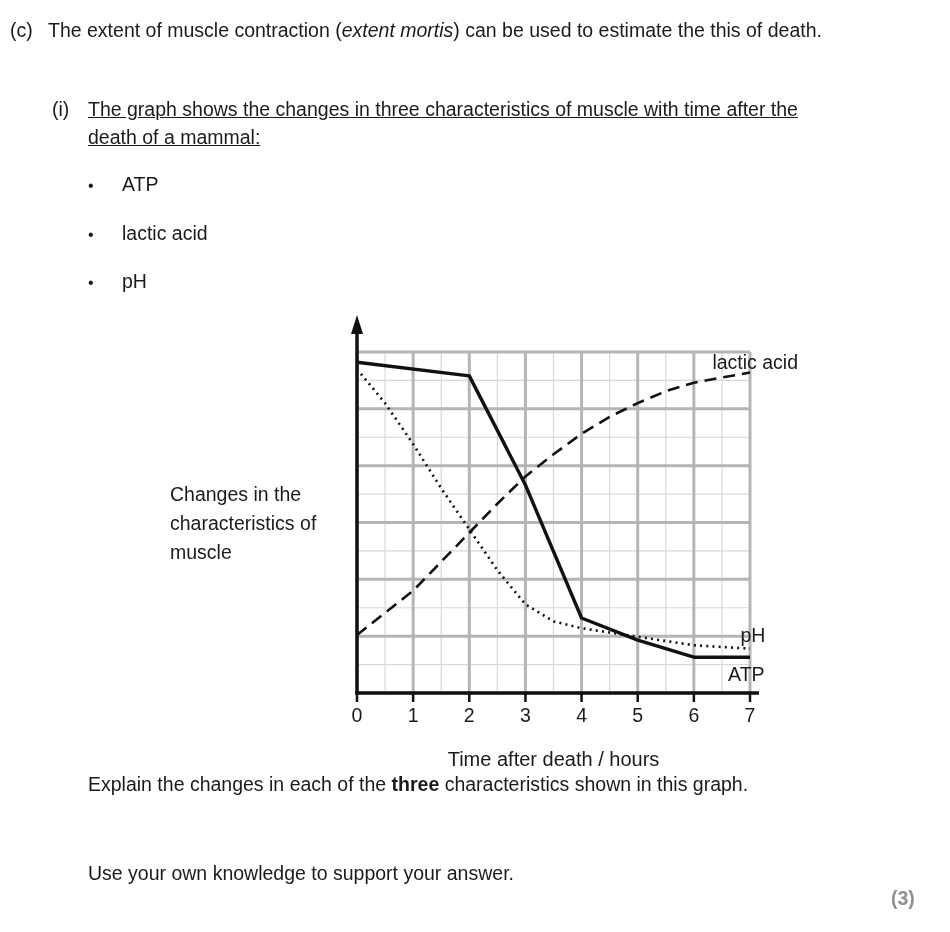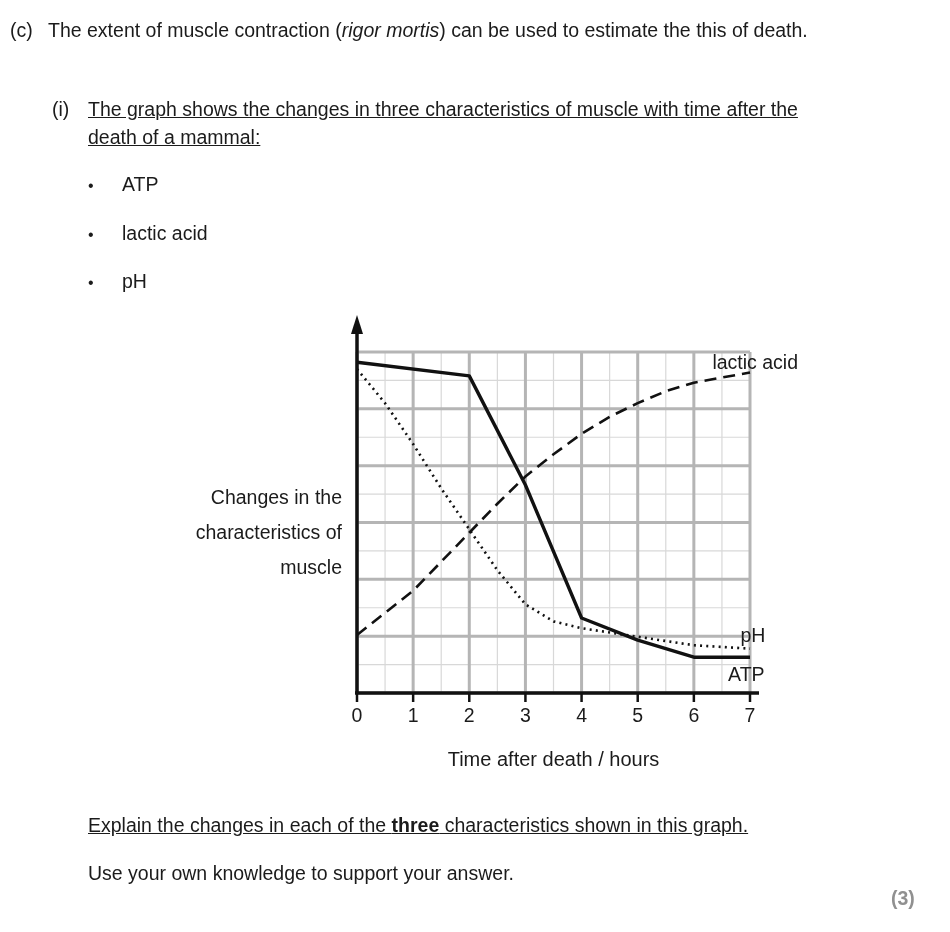--- a/index.html
+++ b/index.html
@@ -8,31 +8,31 @@
     position:relative; width:950px; height:932px; background:#ffffff;
     font-family:"Liberation Sans", sans-serif;
     font-size:19.5px; line-height:28px; color:var(--text, #1b1b1b);
     overflow:hidden;
   }
   .abs { position:absolute; }
   .italic { font-style:italic; }
   .bold { font-weight:700; }
   .bullet-row { position:absolute; left:88px; display:flex; align-items:baseline; }
   .bullet-marker { display:inline-block; width:34px; font-size:16px; }
-  .ylabel { text-align:right; line-height:35px; }
+  .ylabel { line-height:29px; }
   .marks { font-weight:700; color:var(--marks, #909090); }
   svg text { font-family:"Liberation Sans", sans-serif; fill:var(--text, #1b1b1b); }
 </style>
 </head>
 <body>
 
 <div class="page">
 
   <span class="abs" style="left:10px; top:16px;">(c)</span>
-  <p class="abs" style="left:48px; top:16px; width:815px;"><span>The extent of muscle contraction (</span><span class="italic">rigor mortis</span><span>) can be used to estimate the this of death.</span></p>
+  <p class="abs" style="left:48px; top:16px; width:815px;"><span>The extent of muscle contraction (</span><span class="italic">extent mortis</span><span>) can be used to estimate the this of death.</span></p>
 
   <span class="abs" style="left:52px; top:95px;">(i)</span>
   <p class="abs" style="left:88px; top:95px; width:745px;text-decoration:underline;">The graph shows the changes in three characteristics of muscle with time after the death of a mammal:</p>
 
   <div class="bullet-row" style="top:170px;">
     <span class="bullet-marker">•</span>
     <span>ATP</span>
   </div>
   <div class="bullet-row" style="top:219px;">
     <span class="bullet-marker">•</span>
@@ -97,19 +97,19 @@
       <line x1="353.85714285714283" y1="383" x2="353.85714285714283" y2="392" stroke="#111111" stroke-width="2.5"></line>
       <text x="353.85714285714283" y="412" text-anchor="middle" font-size="19.5">6</text>
       <line x1="410" y1="383" x2="410" y2="392" stroke="#111111" stroke-width="2.5"></line>
       <text x="410" y="412" text-anchor="middle" font-size="19.5">7</text>
       <text x="213.5" y="456" text-anchor="middle" font-size="20">Time after death / hours</text>
       <text x="372.3842857142857" y="59.05000000000001" font-size="19.5">lactic acid</text>
       <text x="400.4557142857143" y="331.85" font-size="19.5">pH</text>
       <text x="388.1042857142857" y="371.065" font-size="19.5">ATP</text>
     </svg>
 
-  <p class="abs" style="left:88px; top:811px; width:830px;text-decoration:underline;"><span>Explain the changes in each of the </span><span class="bold">three</span><span> characteristics shown in this graph.</span></p>
+  <p class="abs" style="left:88px; top:770px; width:830px;"><span>Explain the changes in each of the </span><span class="bold">three</span><span> characteristics shown in this graph.</span></p>
 
   <p class="abs" style="left:88px; top:859px;text-align:right;">Use your own knowledge to support your answer.</p>
 
   <span class="abs marks" style="left:891px; top:884px;">(3)</span>
 
 </div>
 
 </body></html>

